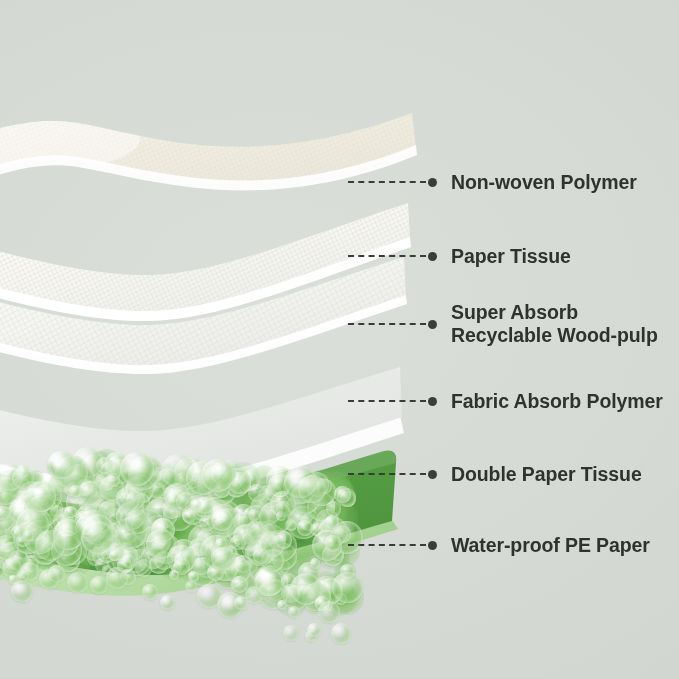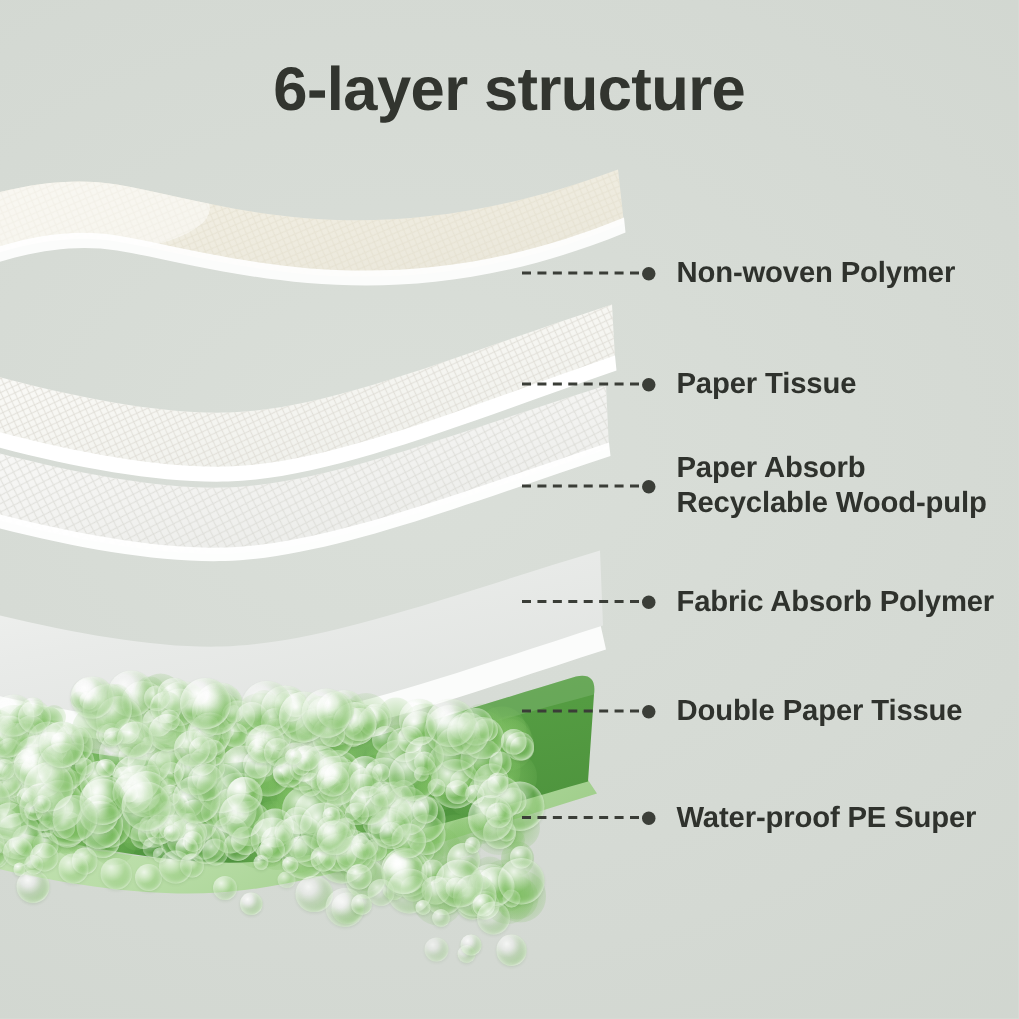--- a/index.html
+++ b/index.html
@@ -100,21 +100,20 @@
     white-space: pre-line;
     letter-spacing: -0.1px;
   }
   .callout.two-line .clabel { margin-top: 0; }
 </style>
 </head>
 <body>
 
 <div id="stage">
 
-  <div id="title">6-layer structure</div>
 
   <div id="layers">
 
     <div class="sheet" style="top:330px;">
       <svg viewBox="0 0 470 220" preserveAspectRatio="none">
         <defs>
           <linearGradient id="gGreen" x1="0" y1="0" x2="0.85" y2="1">
             <stop offset="0%" stop-color="#62ab4b"></stop>
             <stop offset="40%" stop-color="#57a044"></stop>
             <stop offset="100%" stop-color="#4c913c"></stop>
@@ -919,35 +918,35 @@
 
   <div class="callout" style="top:256px;">
     <span class="dash"></span>
     <span class="dot"></span>
     <span class="clabel">Paper Tissue</span>
   </div>
 
   <div class="callout two-line" style="top:324px;">
     <span class="dash"></span>
     <span class="dot"></span>
-    <span class="clabel">Paper Absorb
+    <span class="clabel">Super Absorb
 Recyclable Wood-pulp</span>
   </div>
 
   <div class="callout" style="top:401px;">
     <span class="dash"></span>
     <span class="dot"></span>
     <span class="clabel">Fabric Absorb Polymer</span>
   </div>
 
   <div class="callout" style="top:474px;">
     <span class="dash"></span>
     <span class="dot"></span>
     <span class="clabel">Double Paper Tissue</span>
   </div>
 
   <div class="callout" style="top:545px;">
     <span class="dash"></span>
     <span class="dot"></span>
-    <span class="clabel">Water-proof PE Super</span>
+    <span class="clabel">Water-proof PE Paper</span>
   </div>
 
 </div>
 
 </body></html>

